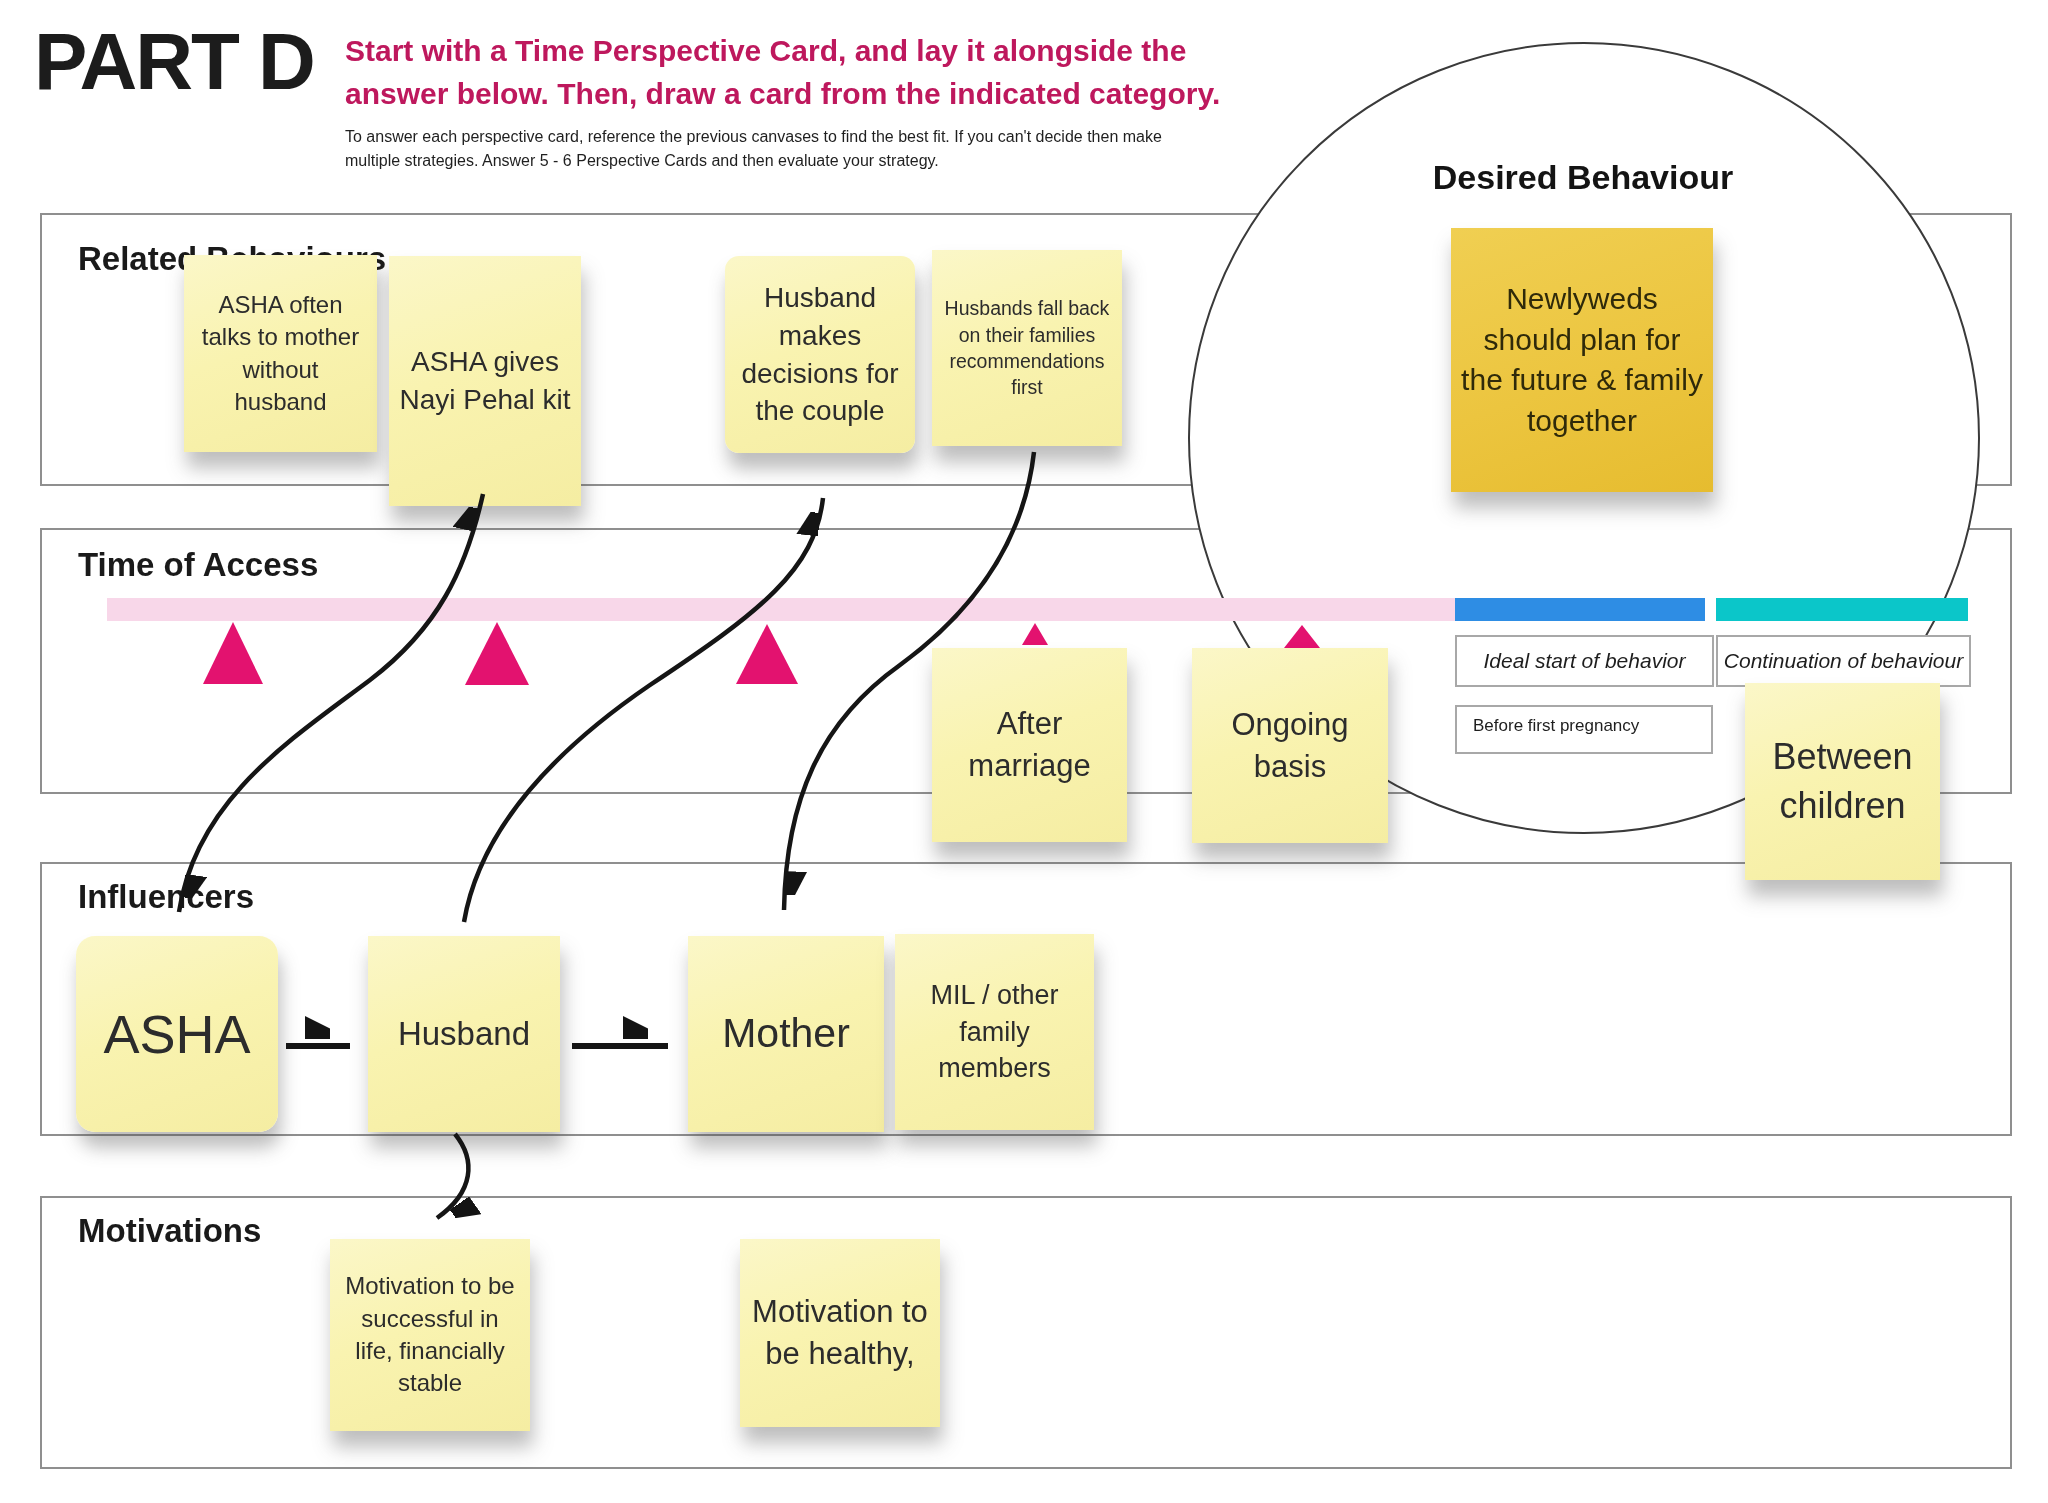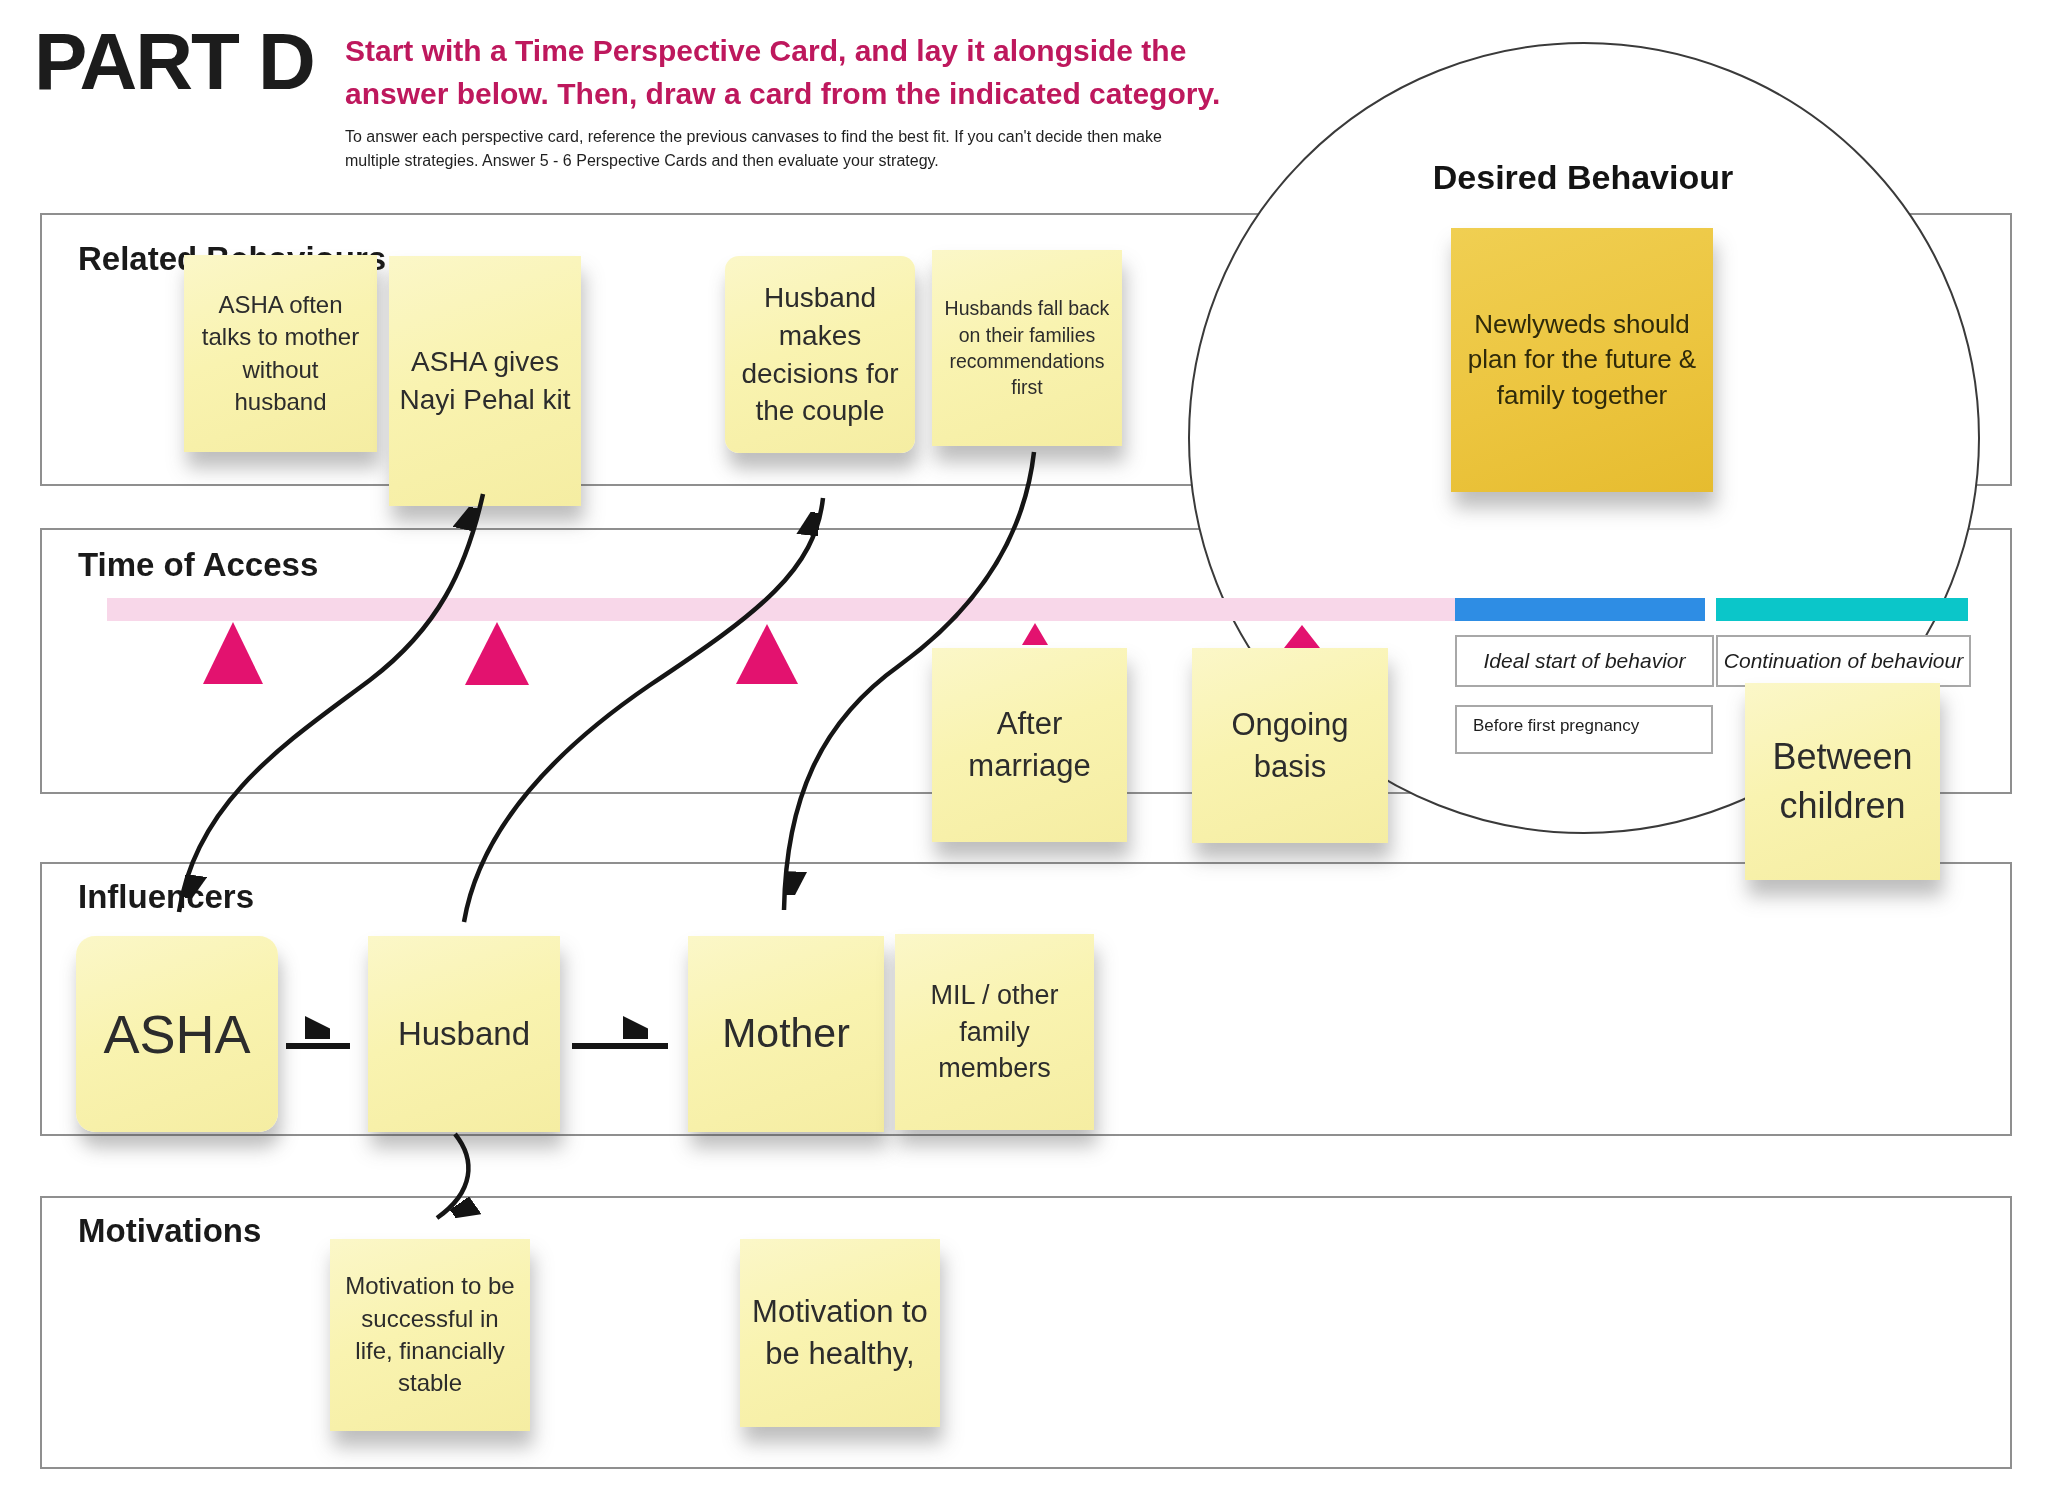--- a/index.html
+++ b/index.html
@@ -47,21 +47,21 @@
   
   .note{display:flex;align-items:center;justify-content:center;text-align:center;
     background:linear-gradient(160deg,#fbf7c8 0%,#f9f3b0 45%,#f5eda2 100%);
     box-shadow:3px 16px 18px rgba(70,70,70,0.35);color:#2c2c2c;line-height:1.35;
     padding:10px;box-sizing:border-box;z-index:4;}
   .note-gold{background:linear-gradient(160deg,#f0cf52 0%,#ecc53f 55%,#e6bc2f 100%);color:#2f2a0a;}
   .n-rb1{left:184px;top:255px;width:193px;height:197px;font-size:24px;}
   .n-rb2{left:389px;top:256px;width:192px;height:250px;font-size:28px;}
   .n-rb3{left:725px;top:256px;width:190px;height:197px;font-size:28px;border-radius:14px;}
   .n-rb4{left:932px;top:250px;width:190px;height:196px;font-size:19.5px;align-items:center;}
-  .n-desired{left:1451px;top:228px;width:262px;height:264px;font-size:26px;}
+  .n-desired{left:1451px;top:228px;width:262px;height:264px;font-size:30px;}
   .n-after  {left:932px;top:648px;width:195px;height:194px;font-size:31px;}
   .n-ongoing{left:1192px;top:648px;width:196px;height:195px;font-size:31px;}
   .n-between{left:1745px;top:683px;width:195px;height:197px;font-size:36px;}
   .n-asha   {left:76px;top:936px;width:202px;height:196px;font-size:54px;border-radius:19px;}
   .n-husband{left:368px;top:936px;width:192px;height:196px;font-size:33px;}
   .n-mother {left:688px;top:936px;width:196px;height:196px;font-size:41px;}
   .n-mil    {left:895px;top:934px;width:199px;height:196px;font-size:27px;}
   .n-mot1{left:330px;top:1239px;width:200px;height:192px;font-size:24px;}
   .n-mot2{left:740px;top:1239px;width:200px;height:188px;font-size:31px;}
   

